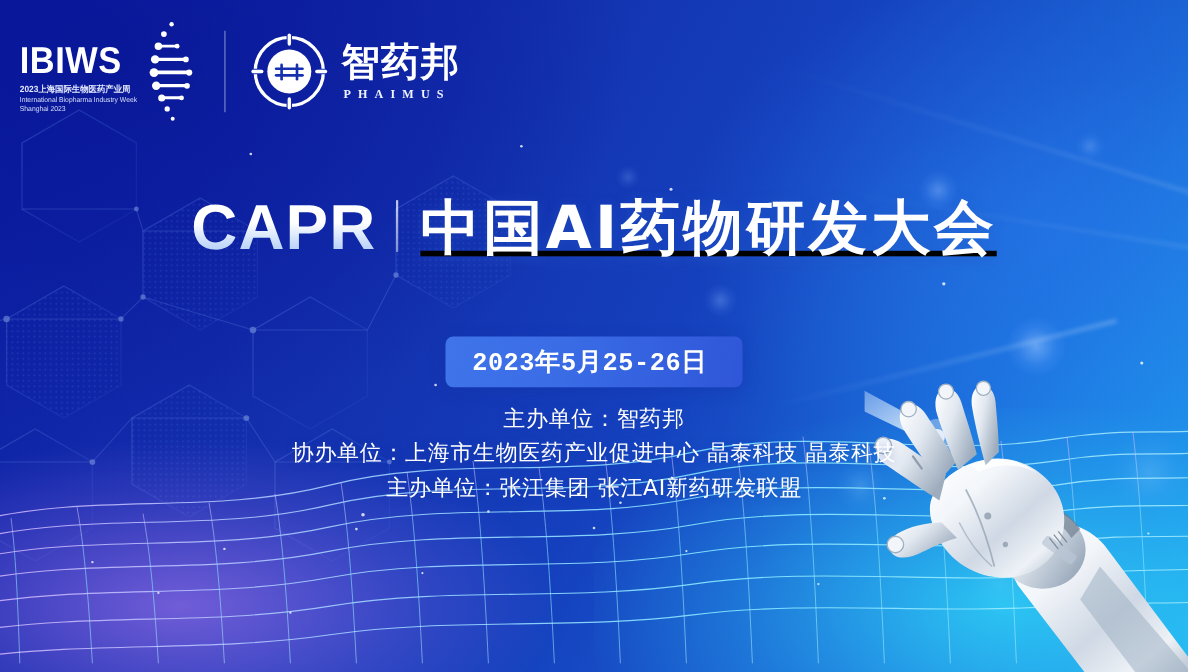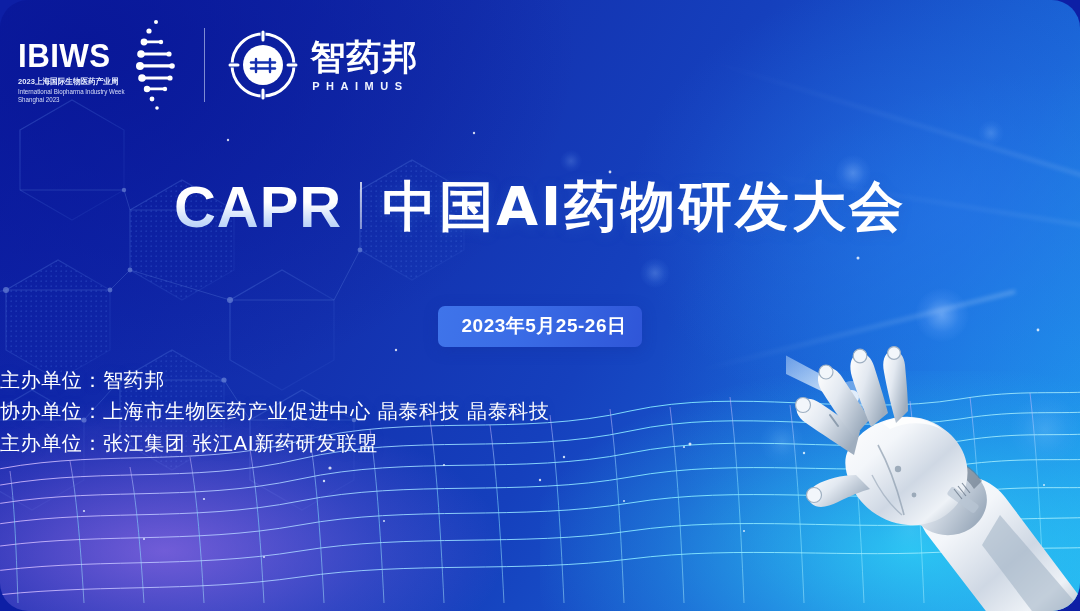--- a/index.html
+++ b/index.html
@@ -11,21 +11,20 @@
 
   #poster {
     position:relative;
     width:1080px; height:611px;
     overflow:hidden;
     background:
       radial-gradient(ellipse 520px 380px at 88% 34%, rgba(40,120,235,.55) 0%, rgba(40,120,235,0) 62%),
       radial-gradient(ellipse 620px 460px at 100% 62%, rgba(30,150,240,.50) 0%, rgba(30,150,240,0) 68%),
       radial-gradient(ellipse 700px 500px at 8% 8%, rgba(8,22,150,.85) 0%, rgba(8,22,150,0) 70%),
       linear-gradient(118deg,#0c1ca3 0%,#1330ae 34%,#1540bd 55%,#1a64d6 78%,#1f8ae4 92%,#23b3ef 100%);
-    border-radius: 28px;
   }
 
   
   .hexfield {
     position:absolute; left:-40px; top:90px; width:620px; height:470px;
     opacity:.55; pointer-events:none;
   }
   .orbs { position:absolute; inset:0; pointer-events:none; }
   .orb {
     position:absolute; border-radius:50%;
@@ -74,21 +73,21 @@
   }
 
   .phaimus { display:flex; align-items:center; gap:11px; }
   .phaimus-text { display:flex; flex-direction:column; margin-top:2px; }
   .phaimus-cn {
     font-size:35px; font-weight:bold; color:#fff; line-height:1.02;
     letter-spacing:1px; font-family:"DejaVu Sans",sans-serif;
   }
   .phaimus-en {
     font-size:11px; color:#f0f4ff; letter-spacing:6.5px;
-    margin-top:4px; font-weight:bold; padding-left:2px;
+    margin-top:4px; font-weight:bold; padding-left:2px;font-family:Liberation Serif, serif;
   }
 
   
   .titleblock {
     position:absolute; left:0; right:0; top:178px;
     display:flex; justify-content:center; z-index:7;
   }
   .title-inner { display:flex; align-items:stretch; }
 
   .capr-col {
@@ -108,50 +107,50 @@
     background:linear-gradient(180deg,#ffffff 0%,#ffffff 45%,#d2e2fc 75%,#aecbf7 100%);
     -webkit-background-clip:text; background-clip:text;
     -webkit-text-fill-color:transparent; color:transparent;
   }
 
   .vdivide-title {
     width:2px; margin:4px 0 6px 0;
     background:linear-gradient(180deg, rgba(255,255,255,.75), rgba(255,255,255,.45));
   }
 
-  .cn-col { display:flex; flex-direction:column; justify-content:flex-end; padding-left:20px; }
+  .cn-col { display:flex; flex-direction:column; justify-content:flex-end; padding-left:20px;text-decoration:underline; }
   .cn-title {
     font-size:54px; font-weight:bold; color:#ffffff;
     letter-spacing:3px; line-height:1.06;
     font-family:"DejaVu Sans",sans-serif;
     text-shadow:0 2px 12px rgba(40,90,200,.45);
   }
   .en-title {
     font-size:21px; color:#f2f6ff; margin-top:6px;
     letter-spacing:.2px; white-space:nowrap;
   }
 
   
   .date-wrap {
     position:absolute; left:0; right:0; top:306px;
     display:flex; justify-content:center; z-index:7;
   }
   .date-badge {
-    padding:7px 16px 8px 24px; border-radius:7px;
+    padding:7px 32px 8px 24px; border-radius:7px;
     background:linear-gradient(100deg,#3f74ea 0%,#3a6ce6 40%,#2f56d8 100%);
-    color:#ffffff; font-size:19px; font-weight:bold;
+    color:#ffffff; font-size:23px; font-weight:bold;
     letter-spacing:.5px; white-space:nowrap;
-    font-family:Liberation Sans, sans-serif;
+    font-family:Liberation Mono, monospace;
     box-shadow:0 3px 14px rgba(20,50,160,.35);
   }
 
   
   .orgs {
     position:absolute; left:0; right:0; top:366px;
-    display:flex; flex-direction:column; align-items:flex-start;
+    display:flex; flex-direction:column; align-items:center;
     z-index:7; gap:3px;
   }
   .org-line {
     color:#ffffff; font-size:20px; line-height:1.42;
     letter-spacing:.6px; white-space:nowrap;
     font-family:"DejaVu Sans",sans-serif;
     text-shadow:0 1px 8px rgba(25,60,170,.40);
   }
 
   

